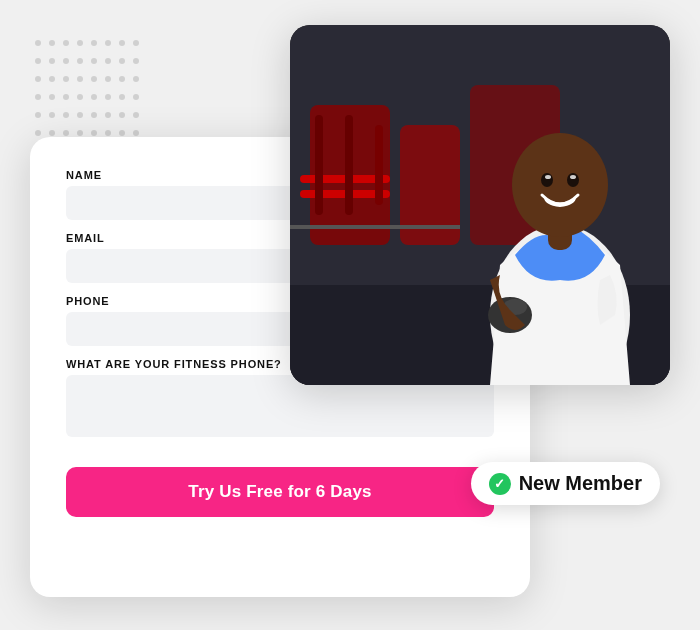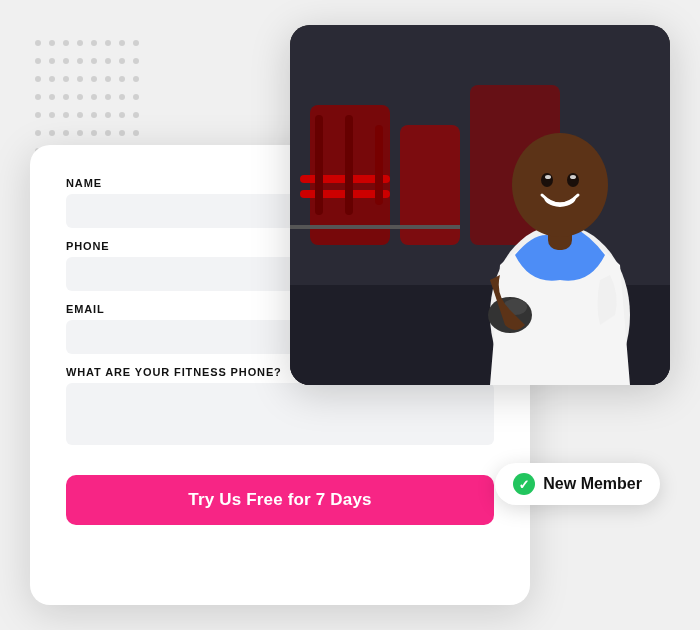--- a/index.html
+++ b/index.html
@@ -17,21 +17,21 @@
 
     .scene {
       position: relative;
       width: 640px;
       height: 580px;
     }
 
     
     .form-card {
       position: absolute;
-      bottom: 0;
+      bottom: 8px;
       left: 0;
       width: 500px;
       height: 460px;
       background: #ffffff;
       border-radius: 20px;
       box-shadow: 0 8px 40px rgba(0,0,0,0.15);
       z-index: 2;
       padding: 32px 36px 16px 36px;
       display: flex;
       flex-direction: column;
@@ -80,21 +80,21 @@
     }
 
     .badge-check::after {
       content: '✓';
       color: white;
       font-size: 13px;
       font-weight: bold;
     }
 
     .badge-text {
-      font-size: 16px;
+      font-size: 20px;
       font-weight: 600;
       color: #111;
     }
 
     
     .field-group {
       margin-bottom: 12px;
     }
 
     .field-label {
@@ -329,35 +329,35 @@
   </div>
 
   <div class="form-card">
 
     <div class="field-group">
       <label class="field-label">NAME</label>
       <input class="field-input" type="text" style="">
     </div>
 
     <div class="field-group">
+      <label class="field-label">EMAIL</label>
+      <input class="field-input" type="email" style="">
+    </div>
+
+    <div class="field-group">
       <label class="field-label">PHONE</label>
       <input class="field-input" type="tel" style="">
-    </div>
-
-    <div class="field-group">
-      <label class="field-label">EMAIL</label>
-      <input class="field-input" type="email" style="">
     </div>
 
     <div class="field-group">
       <label class="field-label">WHAT ARE YOUR FITNESS PHONE?</label>
       <textarea class="field-textarea" style=""></textarea>
     </div>
 
-    <button class="submit-btn">Try Us Free for 7 Days</button>
+    <button class="submit-btn">Try Us Free for 6 Days</button>
   </div>
 
   <div class="badge">
     <div class="badge-check"></div>
     <span class="badge-text">New Member</span>
   </div>
 
 </div>
 
 </body></html>

